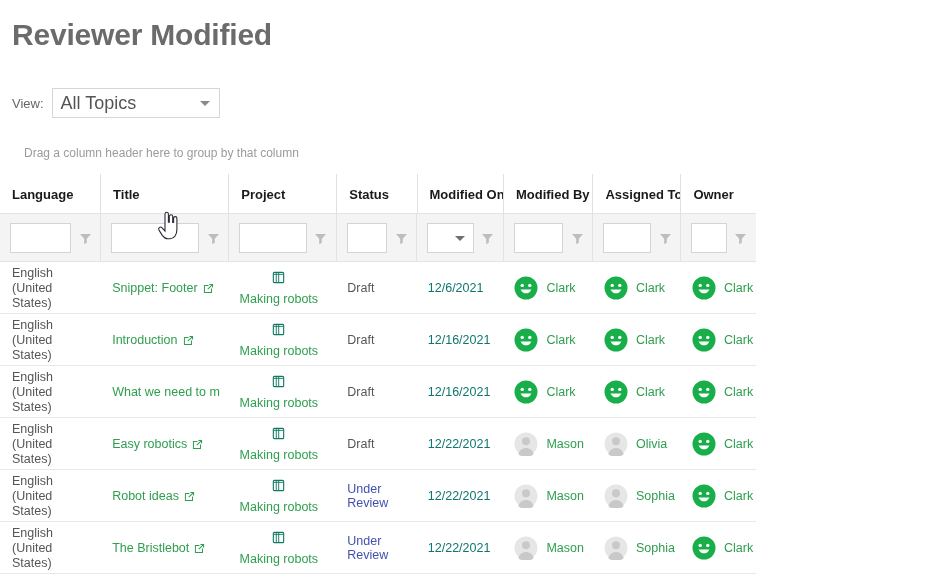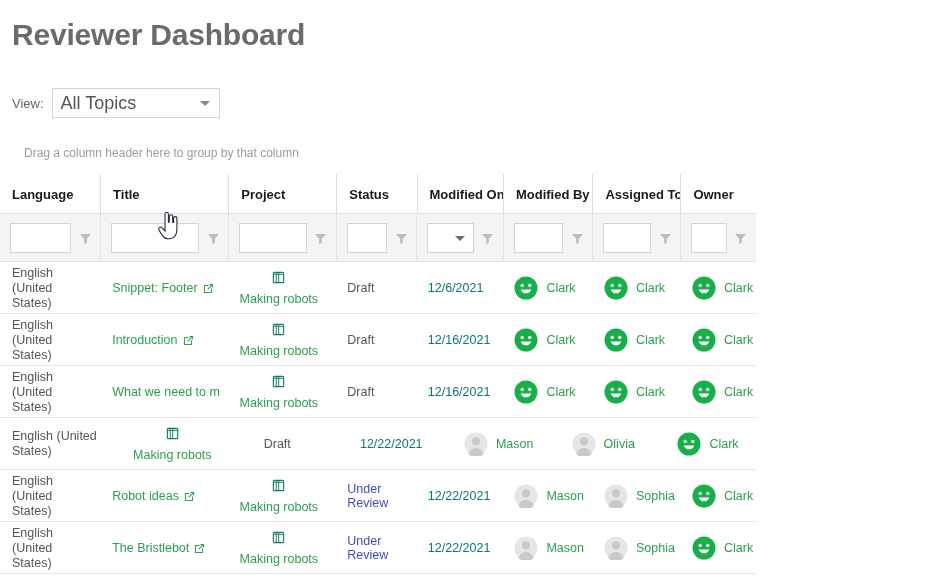--- a/index.html
+++ b/index.html
@@ -169,21 +169,21 @@
     left: 156px; top: 211px;
     width: 24px; height: 32px;
     pointer-events: none;
   }
 </style>
 </head>
 <body>
 
 <div class="page">
 
-  <div class="page-title">Reviewer Dashboard</div>
+  <div class="page-title">Reviewer Modified</div>
 
   <div class="view-bar">
     <span class="view-label">View:</span>
     <div class="view-select">
       <span>All Topics</span>
       <span class="caret"></span>
     </div>
   </div>
 
   <div class="group-hint">Drag a column header here to group by that column</div>
@@ -470,20 +470,29 @@
                 <path d="M6.6 13.4c1.3 2.6 3.2 3.9 5.4 3.9s4.1-1.3 5.4-3.9z" fill="#ffffff"></path>
               </svg>
               <span>Clark</span>
             </span>
           </div>
         </div>
         <div class="grid-row data-row">
           <div class="cell lang c0">
             <span>English (United States)</span>
           </div>
+          <div class="cell c1">
+            <a class="title-link">
+              <span>Easy robotics</span>
+              <svg class="ext" width="11" height="11" viewBox="0 0 12 12">
+                <path d="M1 2.2h5v1.1H2.1v6.6h6.6V6h1.1v4.9H1z" fill="#2e9e4f"></path>
+                <path d="M7 1h4v4h-1.1V2.9L5.6 7.2 4.8 6.4 9.1 2.1H7z" fill="#2e9e4f"></path>
+              </svg>
+            </a>
+          </div>
           <div class="cell c2">
             <span class="proj">
               <svg width="15" height="15" viewBox="0 0 16 16">
                 <rect x="2.5" y="2.5" width="11" height="11" rx="1" fill="none" stroke="#117a63" stroke-width="1.2"></rect>
                 <line x1="5.6" y1="3.2" x2="5.6" y2="12.8" stroke="#117a63" stroke-width="1"></line>
                 <line x1="8.2" y1="3.2" x2="8.2" y2="12.8" stroke="#117a63" stroke-width="1"></line>
                 <line x1="2.9" y1="4.6" x2="13.1" y2="4.6" stroke="#117a63" stroke-width="1"></line>
               </svg>
               <span>Making robots</span>
             </span>

